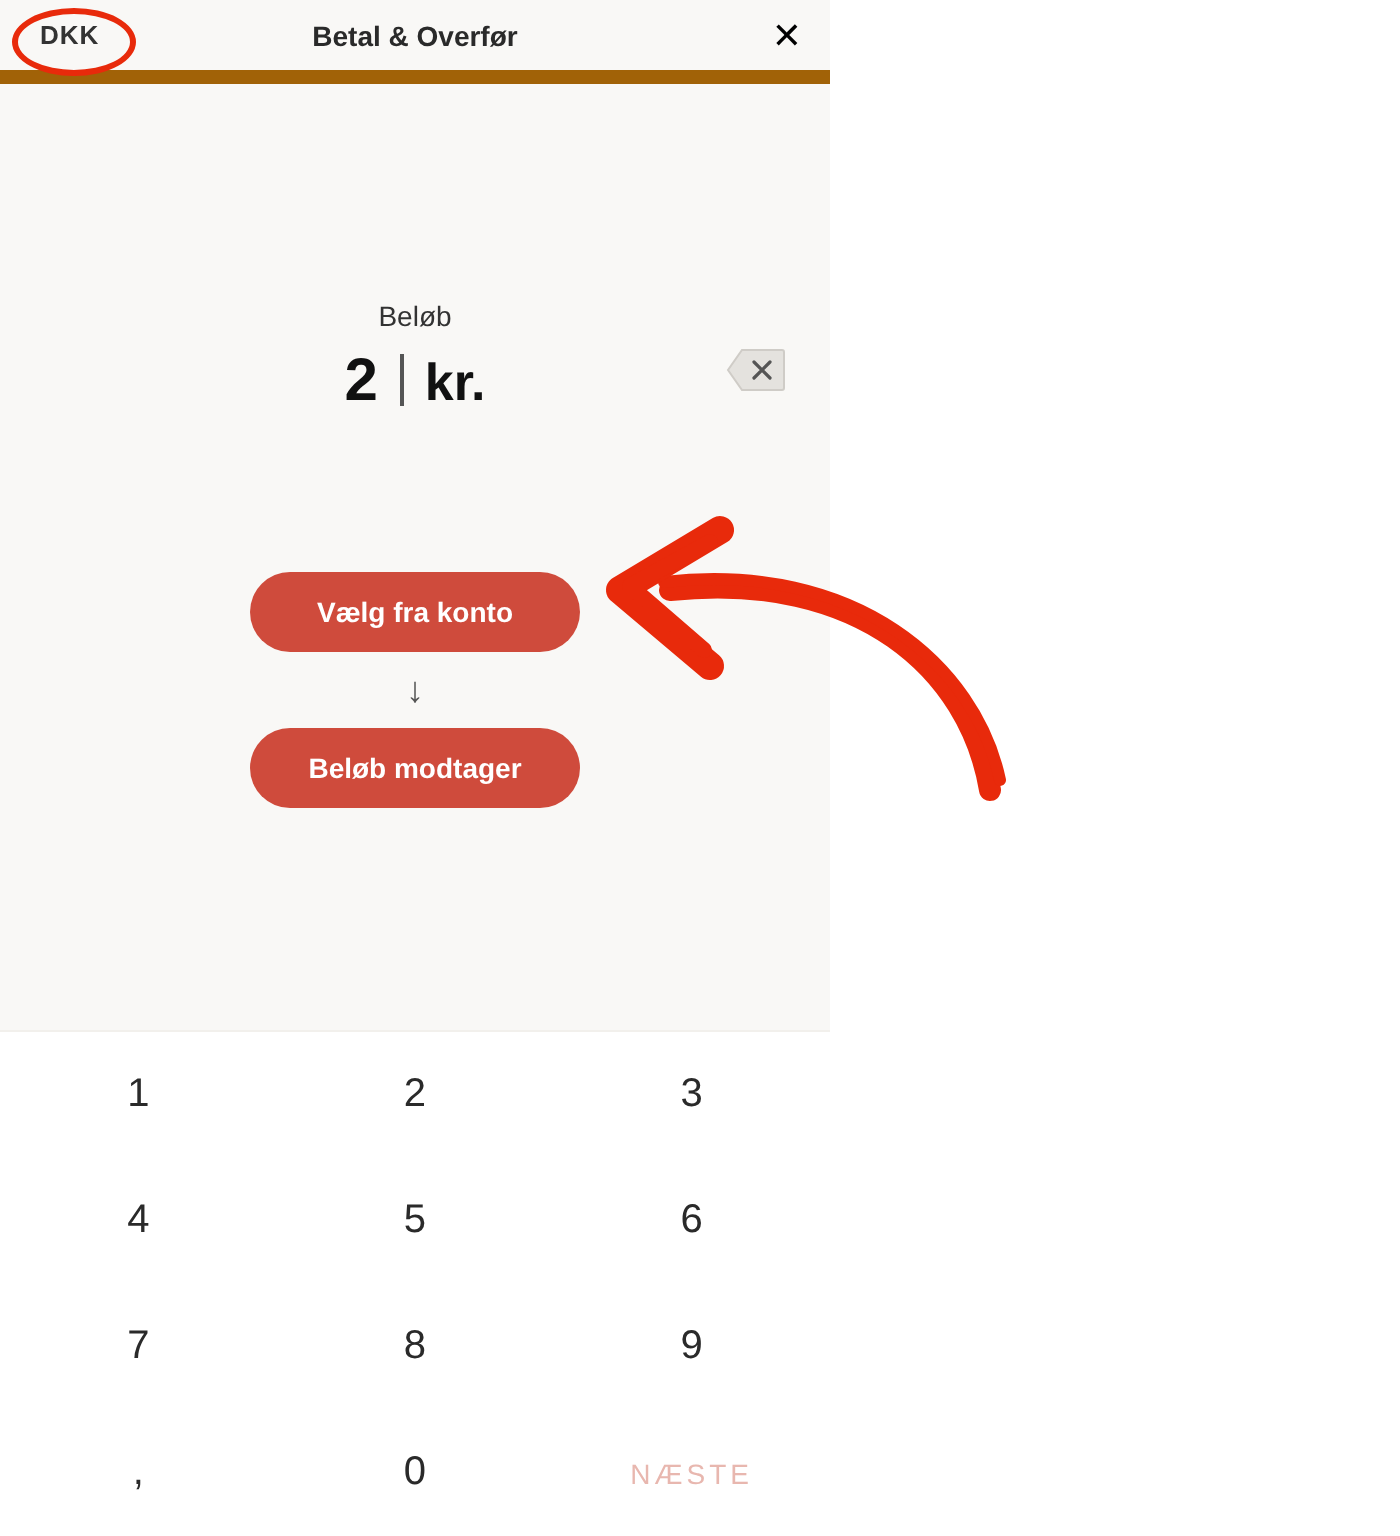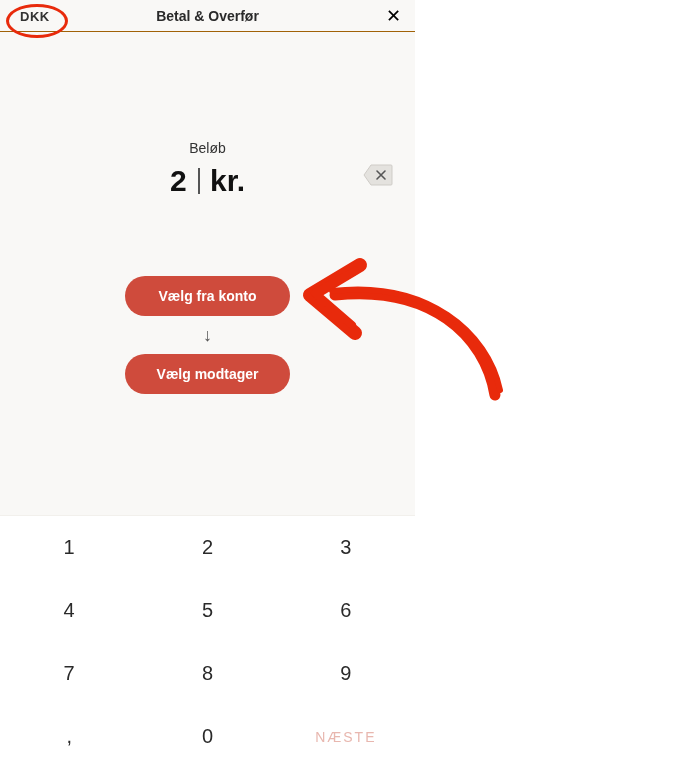--- a/index.html
+++ b/index.html
@@ -1,41 +1,41 @@
 <!DOCTYPE html>
 <html><head>
   <meta charset="utf-8">
   <style>
     * { margin: 0; padding: 0; box-sizing: border-box; font-family: -apple-system, BlinkMacSystemFont, 'Segoe UI', Helvetica, Arial, sans-serif; }
     body { width: 700px; height: 768px; background: #fff; }
     .phone { width: 415px; height: 768px; background: #f9f8f6; position: relative; }
     .header {
       display: flex; align-items: center; justify-content: space-between;
-      height: 32px; padding: 0 14px;
-      border-bottom: 1px solid #a16207;
+      height: 42px; padding: 0 14px;
+      border-bottom: 7px solid #a16207;
     }
     .currency-slot { width: 60px; }
     .currency {
       font-size: 13px; font-weight: 700; color: #333; letter-spacing: .5px;
       padding: 2px 6px;
     }
     .header-title { font-size: 14px; font-weight: 600; color: #2a2a2a; }
     .close-slot { width: 60px; display: flex; justify-content: flex-end; }
     .close-x { font-size: 18px; line-height: 1; cursor: pointer; }
 
     .amount-block { text-align: center; margin-top: 108px; position: relative; }
     .amount-label { font-size: 14px; color: #333; margin-bottom: 8px; }
     .amount-row {
       display: inline-flex; align-items: baseline; gap: 8px;
       font-weight: 800; color: #111;
     }
     .amount-value { font-size: 30px; letter-spacing: .5px; }
     .amount-cursor { display: inline-block; width: 2px; height: 26px; background: #555; transform: translateY(3px); margin: 0 2px 0 3px; animation: blink 1s steps(1) infinite; }
     @keyframes blink { 50% { opacity: 0; } }
-    .amount-suffix { font-size: 30px; }
+    .amount-suffix { font-size: 26px; }
     .backspace {
       position: absolute; right: 22px; top: 24px;
       width: 30px; height: 22px; display: flex; align-items: center; justify-content: center;
       cursor: pointer;
     }
     .backspace svg { display: block; }
 
     .actions { margin-top: 78px; display: flex; flex-direction: column; align-items: center; gap: 10px; }
     .pill {
       background: #cf4b3c; color: #fff; border: none;
@@ -95,21 +95,21 @@
       <svg width="30" height="22" viewBox="0 0 30 22">
         <path d="M8 1 H28 a1 1 0 0 1 1 1 V20 a1 1 0 0 1 -1 1 H8 L1 11 Z" fill="#e4e2de" stroke="#cfccc7" stroke-width="1"></path>
         <path d="M14 7 L22 15 M22 7 L14 15" stroke="#555" stroke-width="1.6" stroke-linecap="round"></path>
       </svg>
     </div>
   </div>
 
   <div class="actions">
     <button class="pill">Vælg fra konto</button>
     <div class="down-arrow">↓</div>
-    <button class="pill">Vælg modtager</button>
+    <button class="pill">Beløb modtager</button>
   </div>
 
   <div class="keypad">
     <div class="key">1</div>
     <div class="key">2</div>
     <div class="key">3</div>
     <div class="key">4</div>
     <div class="key">5</div>
     <div class="key">6</div>
     <div class="key">7</div>

